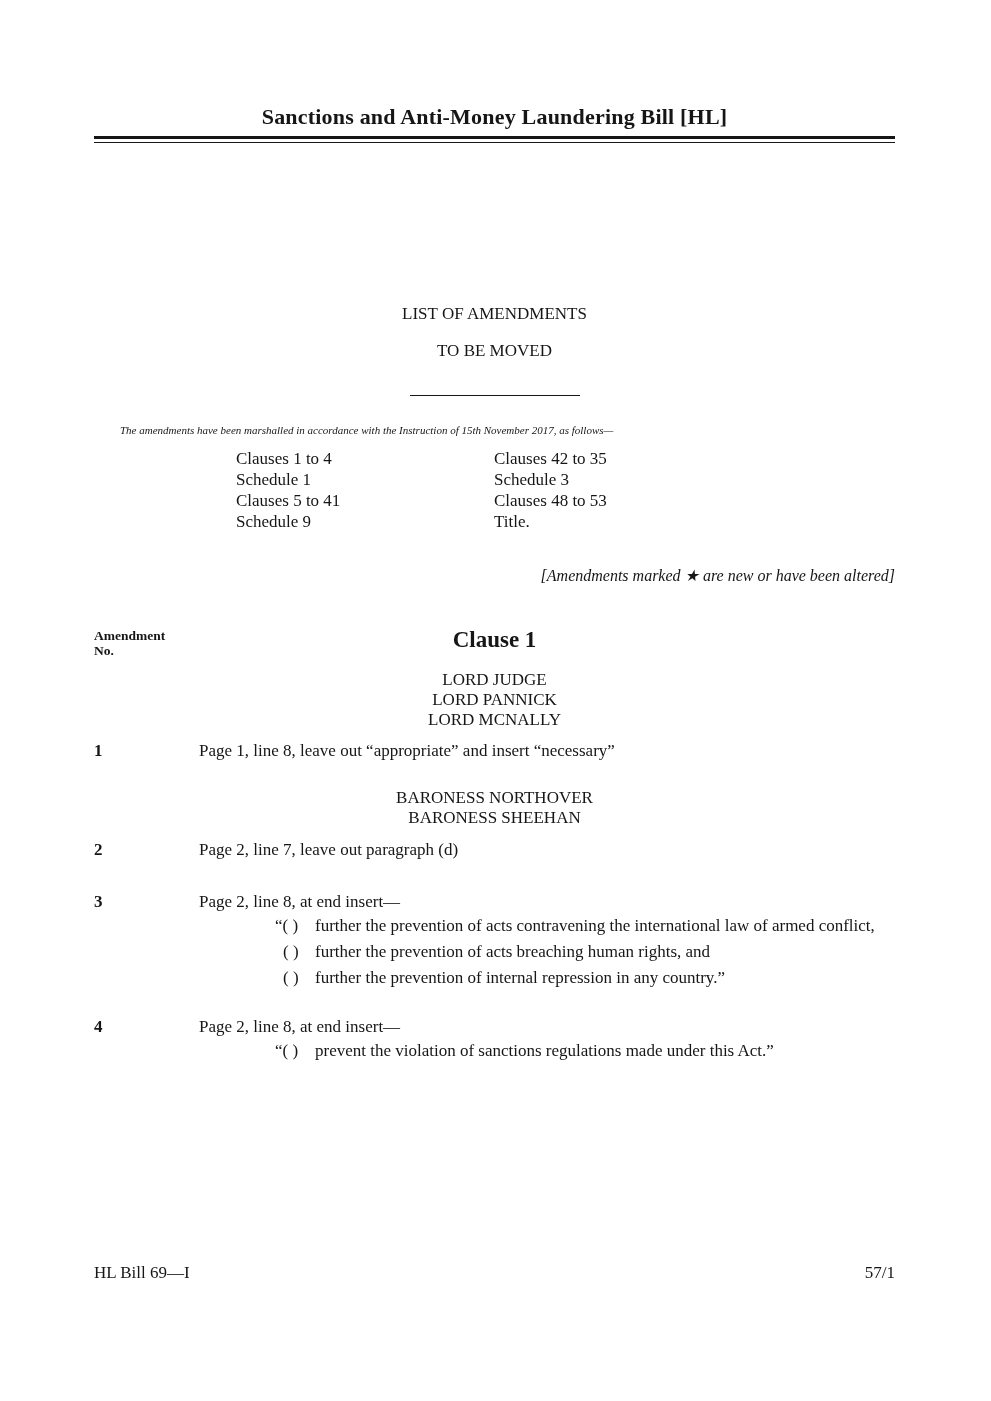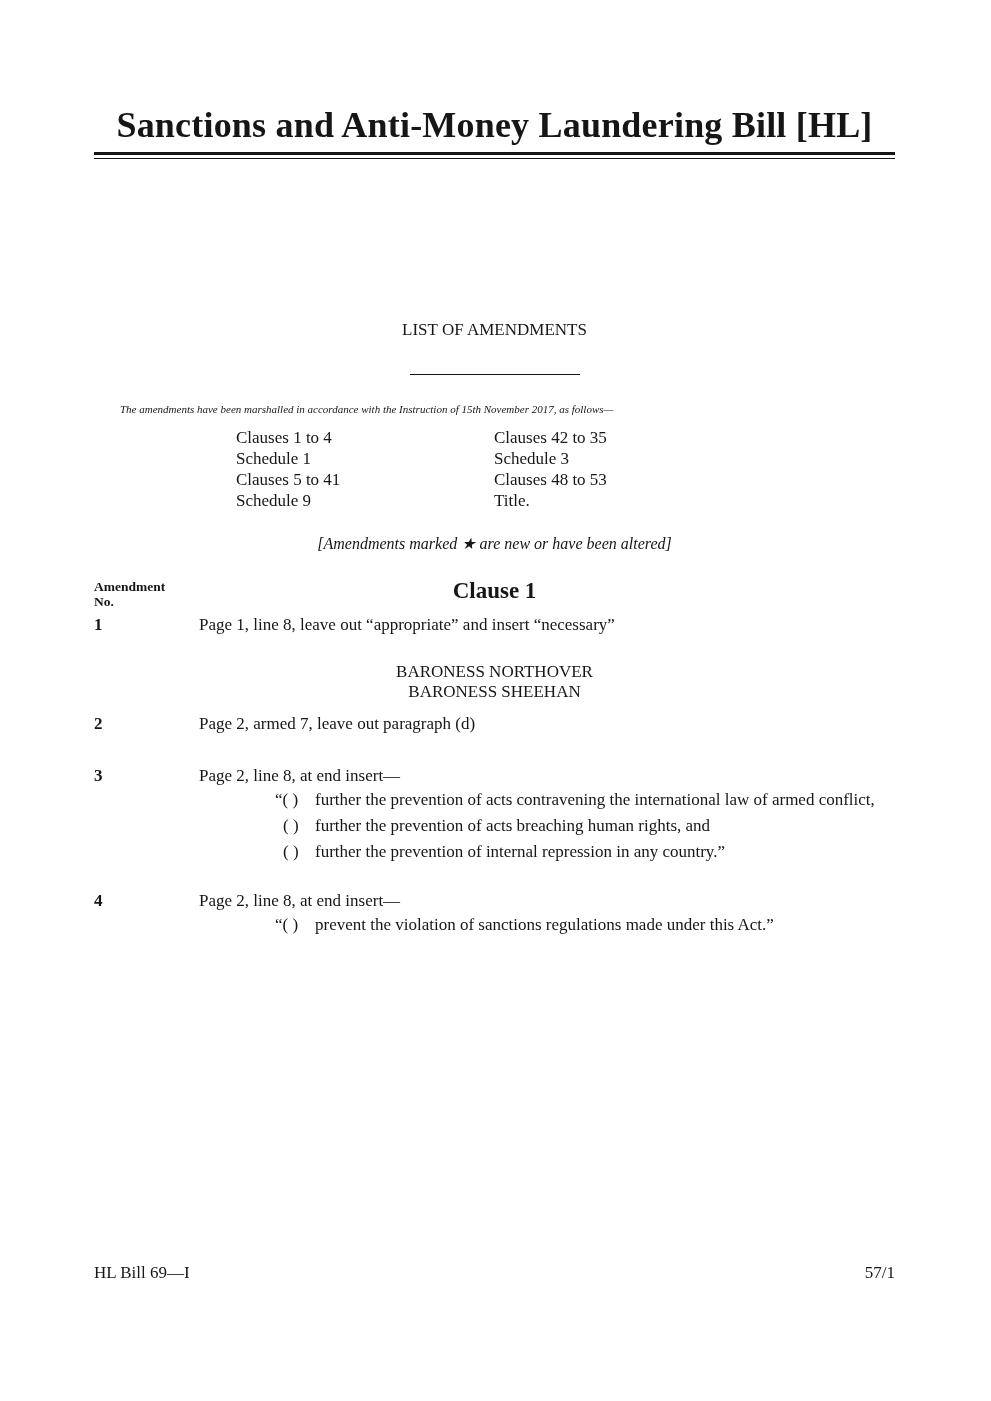--- a/index.html
+++ b/index.html
@@ -16,21 +16,21 @@
     background: #ffffff;
     color: #161616;
     font-family: "Liberation Serif", "DejaVu Serif", serif;
     overflow: hidden;
   }
   
   .bill-title {
     margin: 0;
     padding-top: 104px;
     text-align: center;
-    font-size: 36px;
+    font-size: 22px;
     font-weight: bold;
     letter-spacing: 0.2px;
   }
   .double-rule {
     margin-top: 6px;
     border-top: 3px solid #161616;
     border-bottom: 1px solid #161616;
     height: 3px;
   }
   
@@ -58,29 +58,29 @@
   .order-columns {
     display: flex;
     margin-top: 7px;
     padding-left: 142px;
     font-size: 17px;
     line-height: 21px;
   }
   .order-col-left { width: 258px; }
   
   .star-note {
-    margin: 23px 0 0;
-    text-align: center;
+    margin: 34px 0 0;
+    text-align: right;
     font-style: italic;
     font-size: 16px;
   }
   
   .clause-header {
     position: relative;
-    margin-top: 25px;
+    margin-top: 42px;
   }
   .amendment-no-label {
     position: absolute;
     left: 0;
     top: 1px;
     font-weight: bold;
     font-size: 13.5px;
     line-height: 15px;
   }
   .clause-title {
@@ -146,20 +146,21 @@
 </head>
 <body>
 
 <div class="page">
 
   <h1 class="bill-title">Sanctions and Anti-Money Laundering Bill [HL]</h1>
   <div class="double-rule"></div>
 
   <div class="headings">
     <div class="caps-line">LIST OF AMENDMENTS</div>
+    <div class="caps-line">TO BE MOVED</div>
   </div>
 
   <div class="short-rule"></div>
 
   <p class="instruction">The amendments have been marshalled in accordance with the Instruction of 15th November 2017, as follows—</p>
 
   <div class="order-columns">
     <div class="order-col order-col-left">
       <div>Clauses 1 to 4</div>
       <div>Schedule 1</div>
@@ -177,34 +178,39 @@
   <p class="star-note">[Amendments marked ★ are new or have been altered]</p>
 
   <div class="clause-header">
     <div class="amendment-no-label">
       <div>Amendment</div>
       <div>No.</div>
     </div>
     <div class="clause-title">Clause 1</div>
   </div>
 
+  <div class="sponsors">
+    <div>LORD JUDGE</div>
+    <div>LORD PANNICK</div>
+    <div>LORD MCNALLY</div>
+  </div>
 
   <div class="amendment amendment-1">
     <div class="amendment-number">1</div>
     <div class="amendment-body">Page 1, line 8, leave out “appropriate” and insert “necessary”</div>
   </div>
 
   <div class="sponsors second">
     <div>BARONESS NORTHOVER</div>
     <div>BARONESS SHEEHAN</div>
   </div>
 
   <div class="amendment amendment-2">
     <div class="amendment-number">2</div>
-    <div class="amendment-body">Page 2, armed 7, leave out paragraph (d)</div>
+    <div class="amendment-body">Page 2, line 7, leave out paragraph (d)</div>
   </div>
 
   <div class="amendment amendment-3">
     <div class="amendment-number">3</div>
     <div class="amendment-body">
       <div class="lead">Page 2, line 8, at end insert—</div>
       <div class="subitems">
         <div class="subitem">
           <span class="marker">“( )</span>
           <span class="sub-text">further the prevention of acts contravening the international law of armed conflict,</span>

